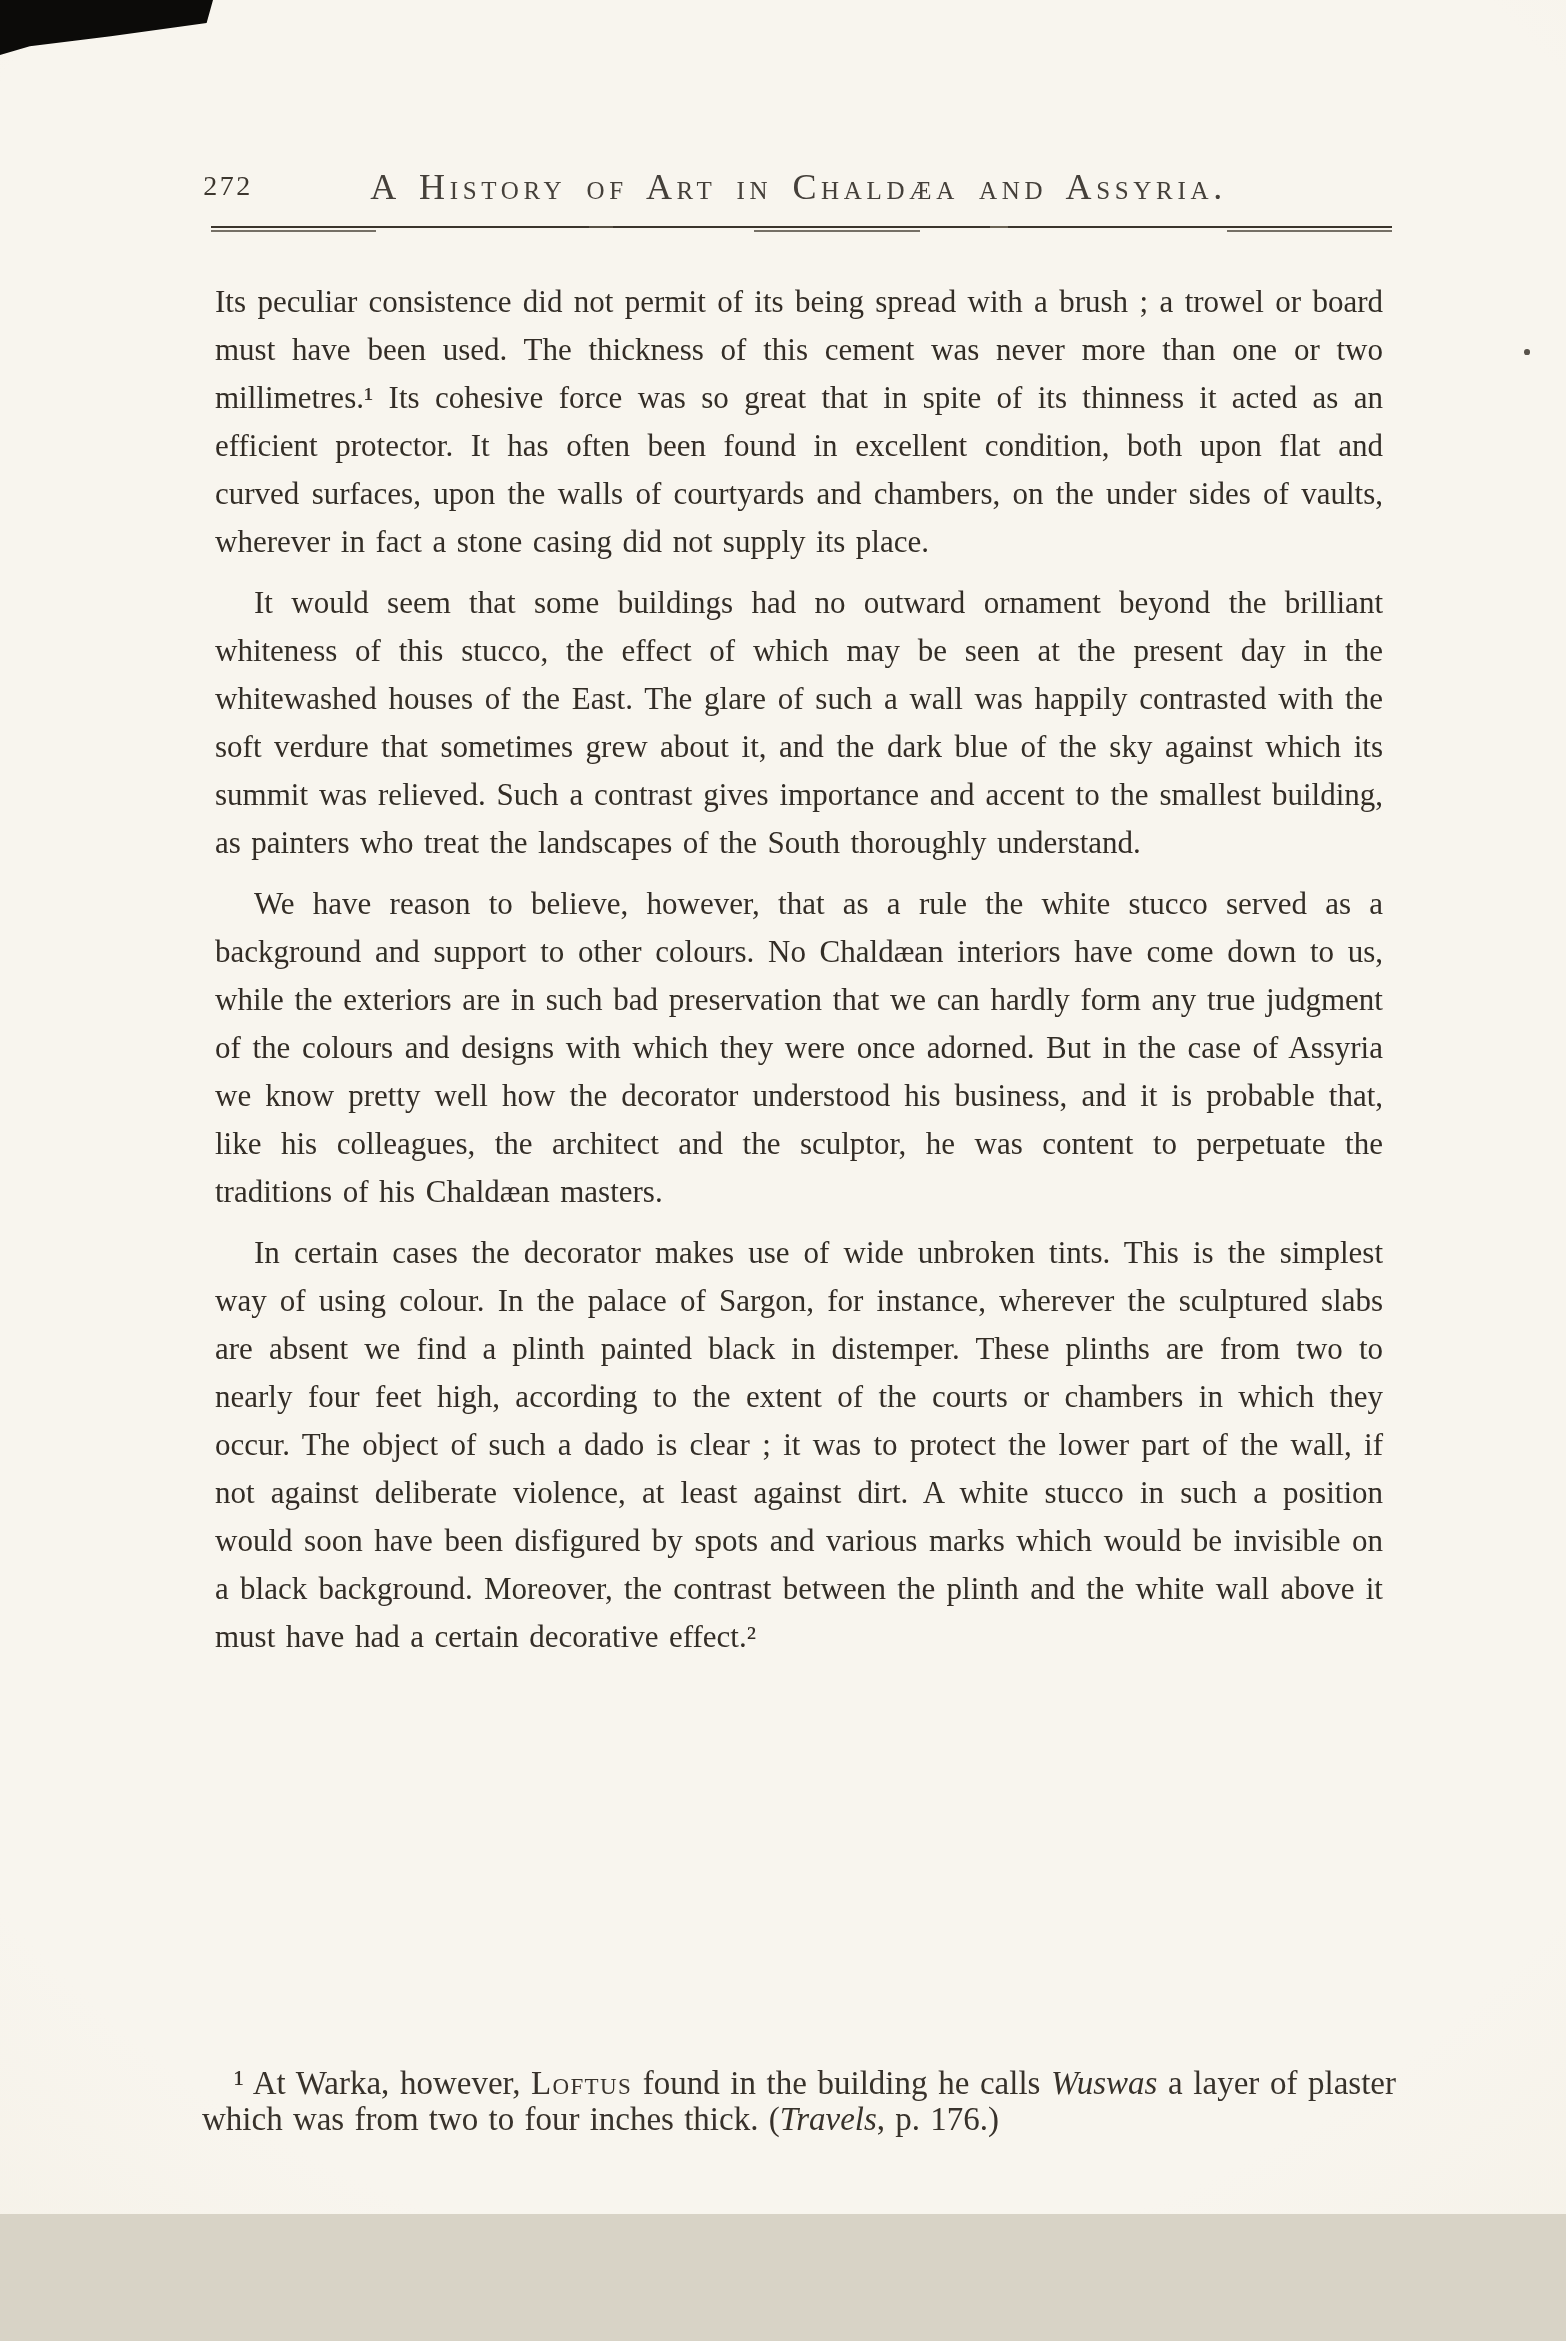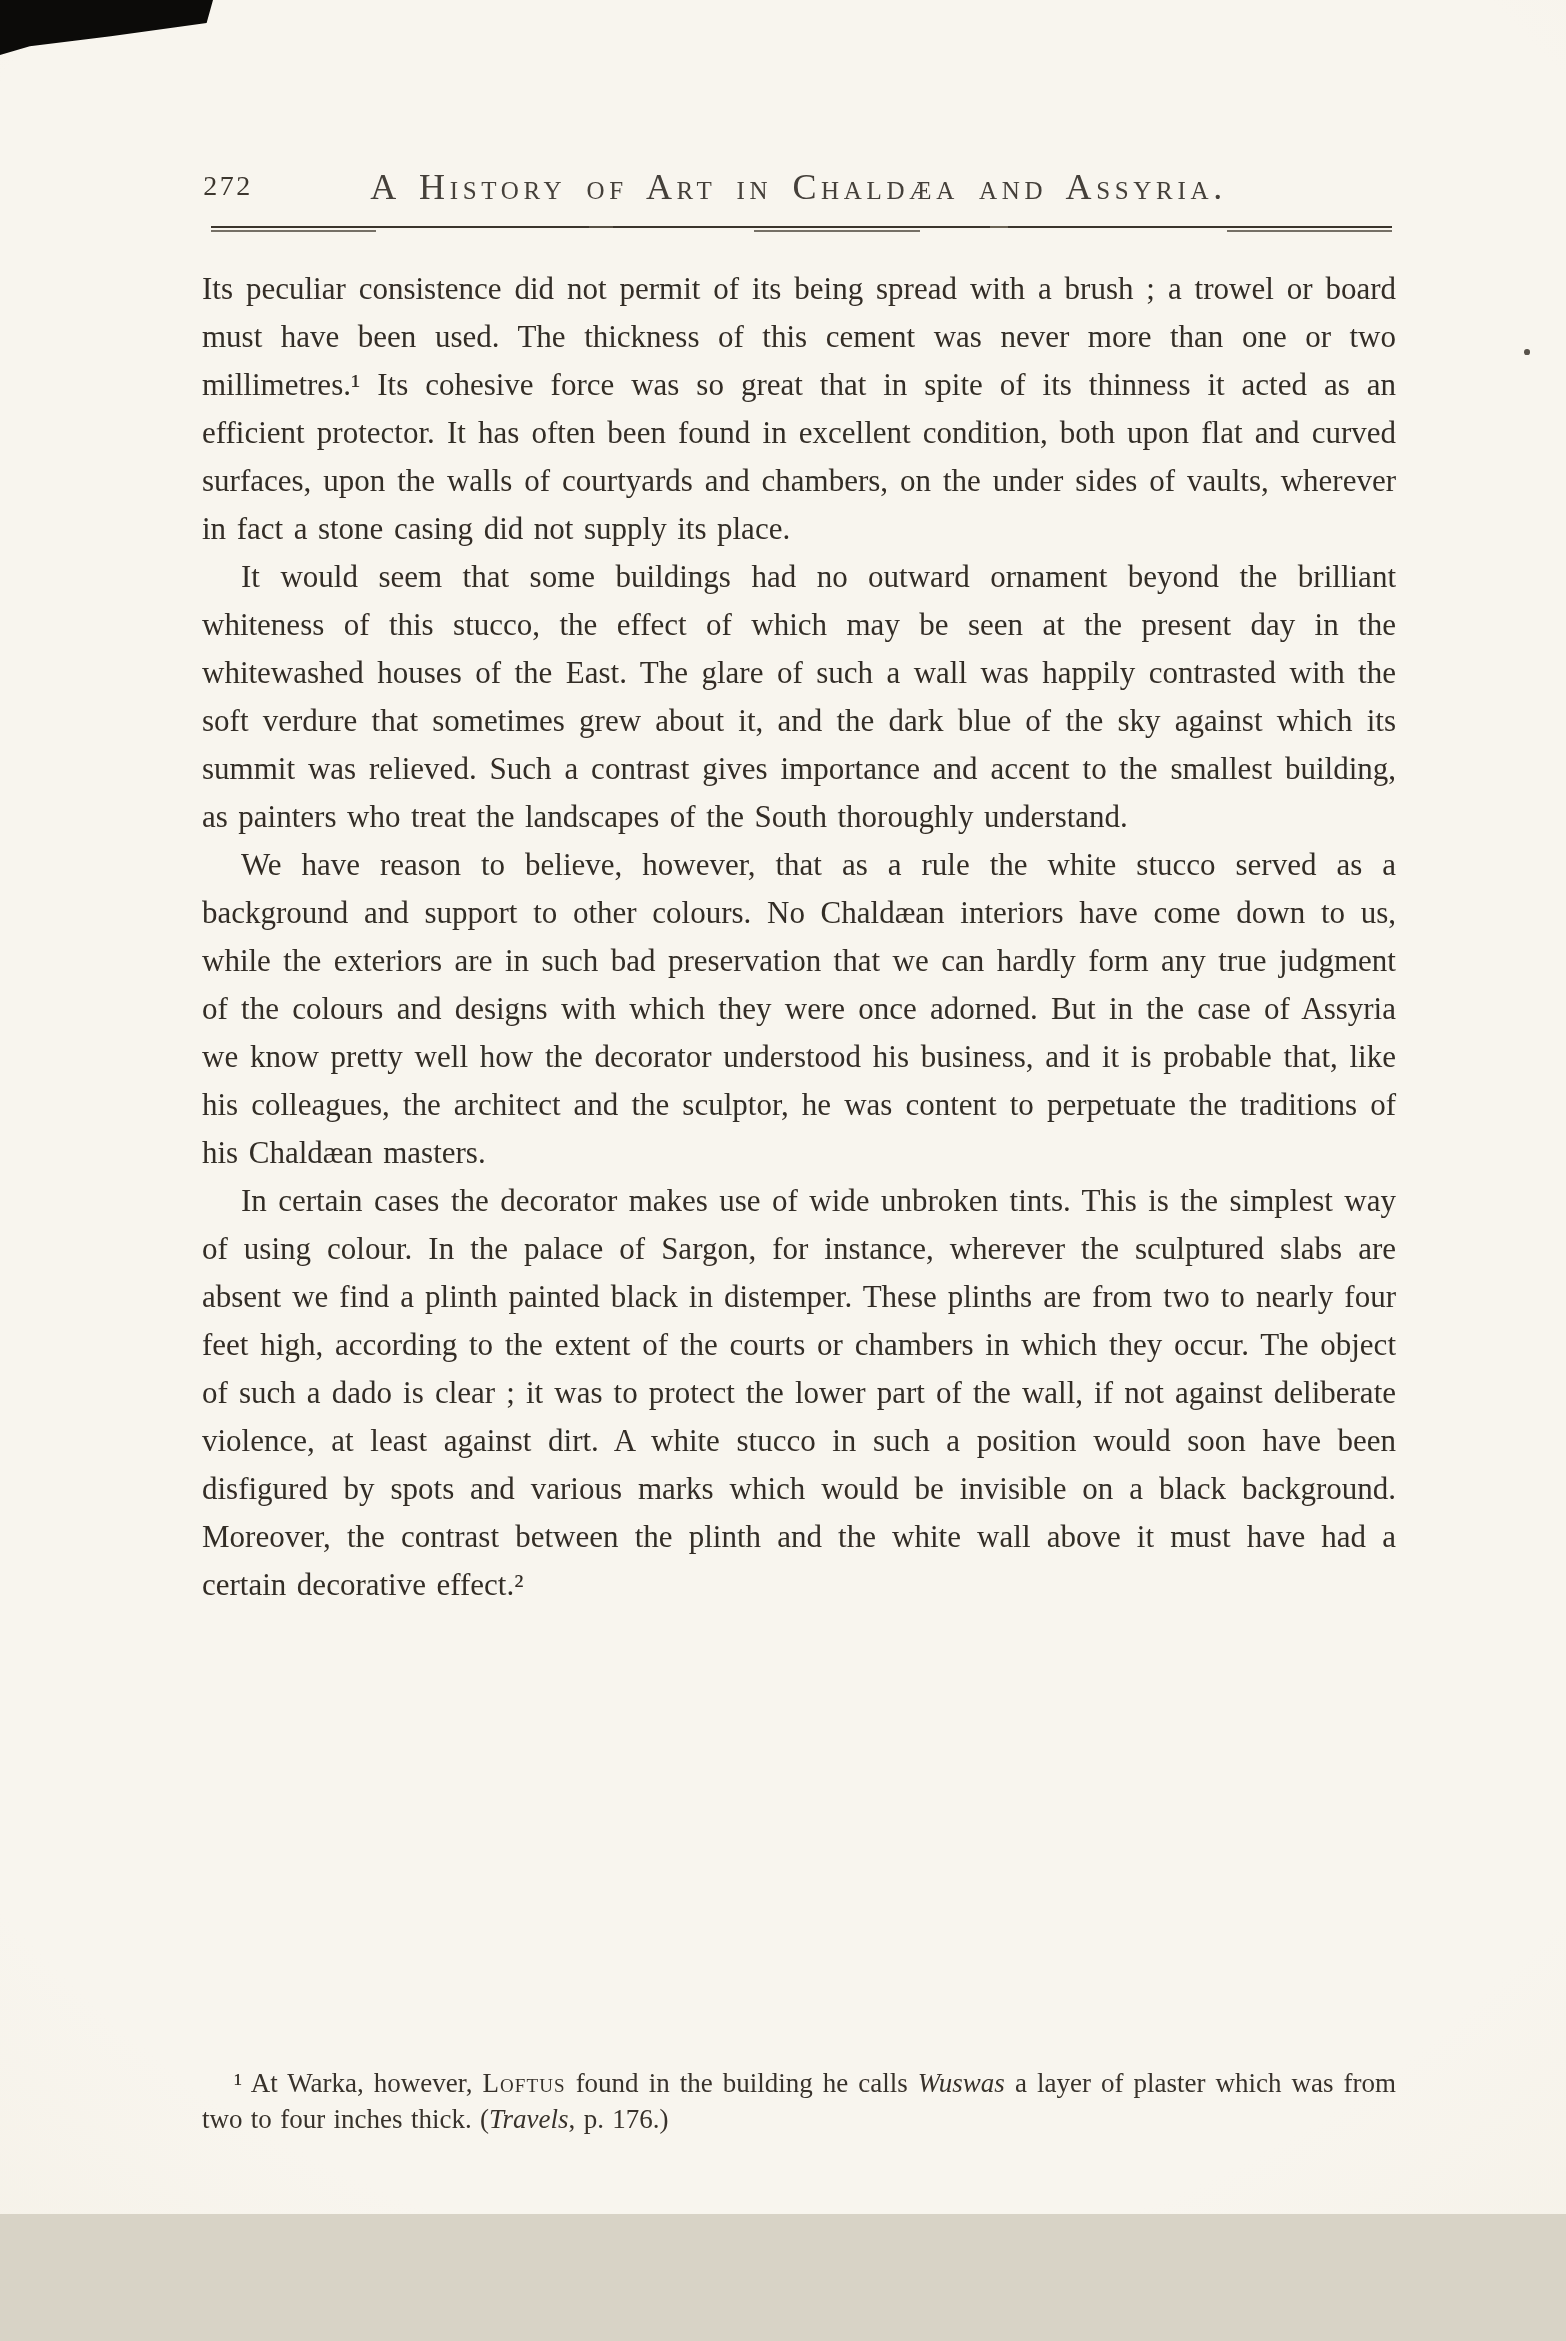--- a/index.html
+++ b/index.html
@@ -80,33 +80,33 @@
     position: absolute;
     top: 265px;
     left: 202px;
     width: 1194px;
     font-size: 31px;
     line-height: 48px;
     text-align: justify;
     word-spacing: 0.09em;
   }
   .para {
-    margin: 0;
+    margin: 13px;
   }
   .para.indent {
     text-indent: 39px;
   }
 
   
   .footnotes {
     position: absolute;
     top: 2065px;
     left: 202px;
     width: 1194px;
-    font-size: 27px;
+    font-size: 33px;
     line-height: 36px;
     text-align: justify;
     word-spacing: 0.06em;
     color: #38322b;
   }
   .footnote {
     margin: 0;
     text-indent: 32px;
   }
   .seg-italic { font-style: italic; }

